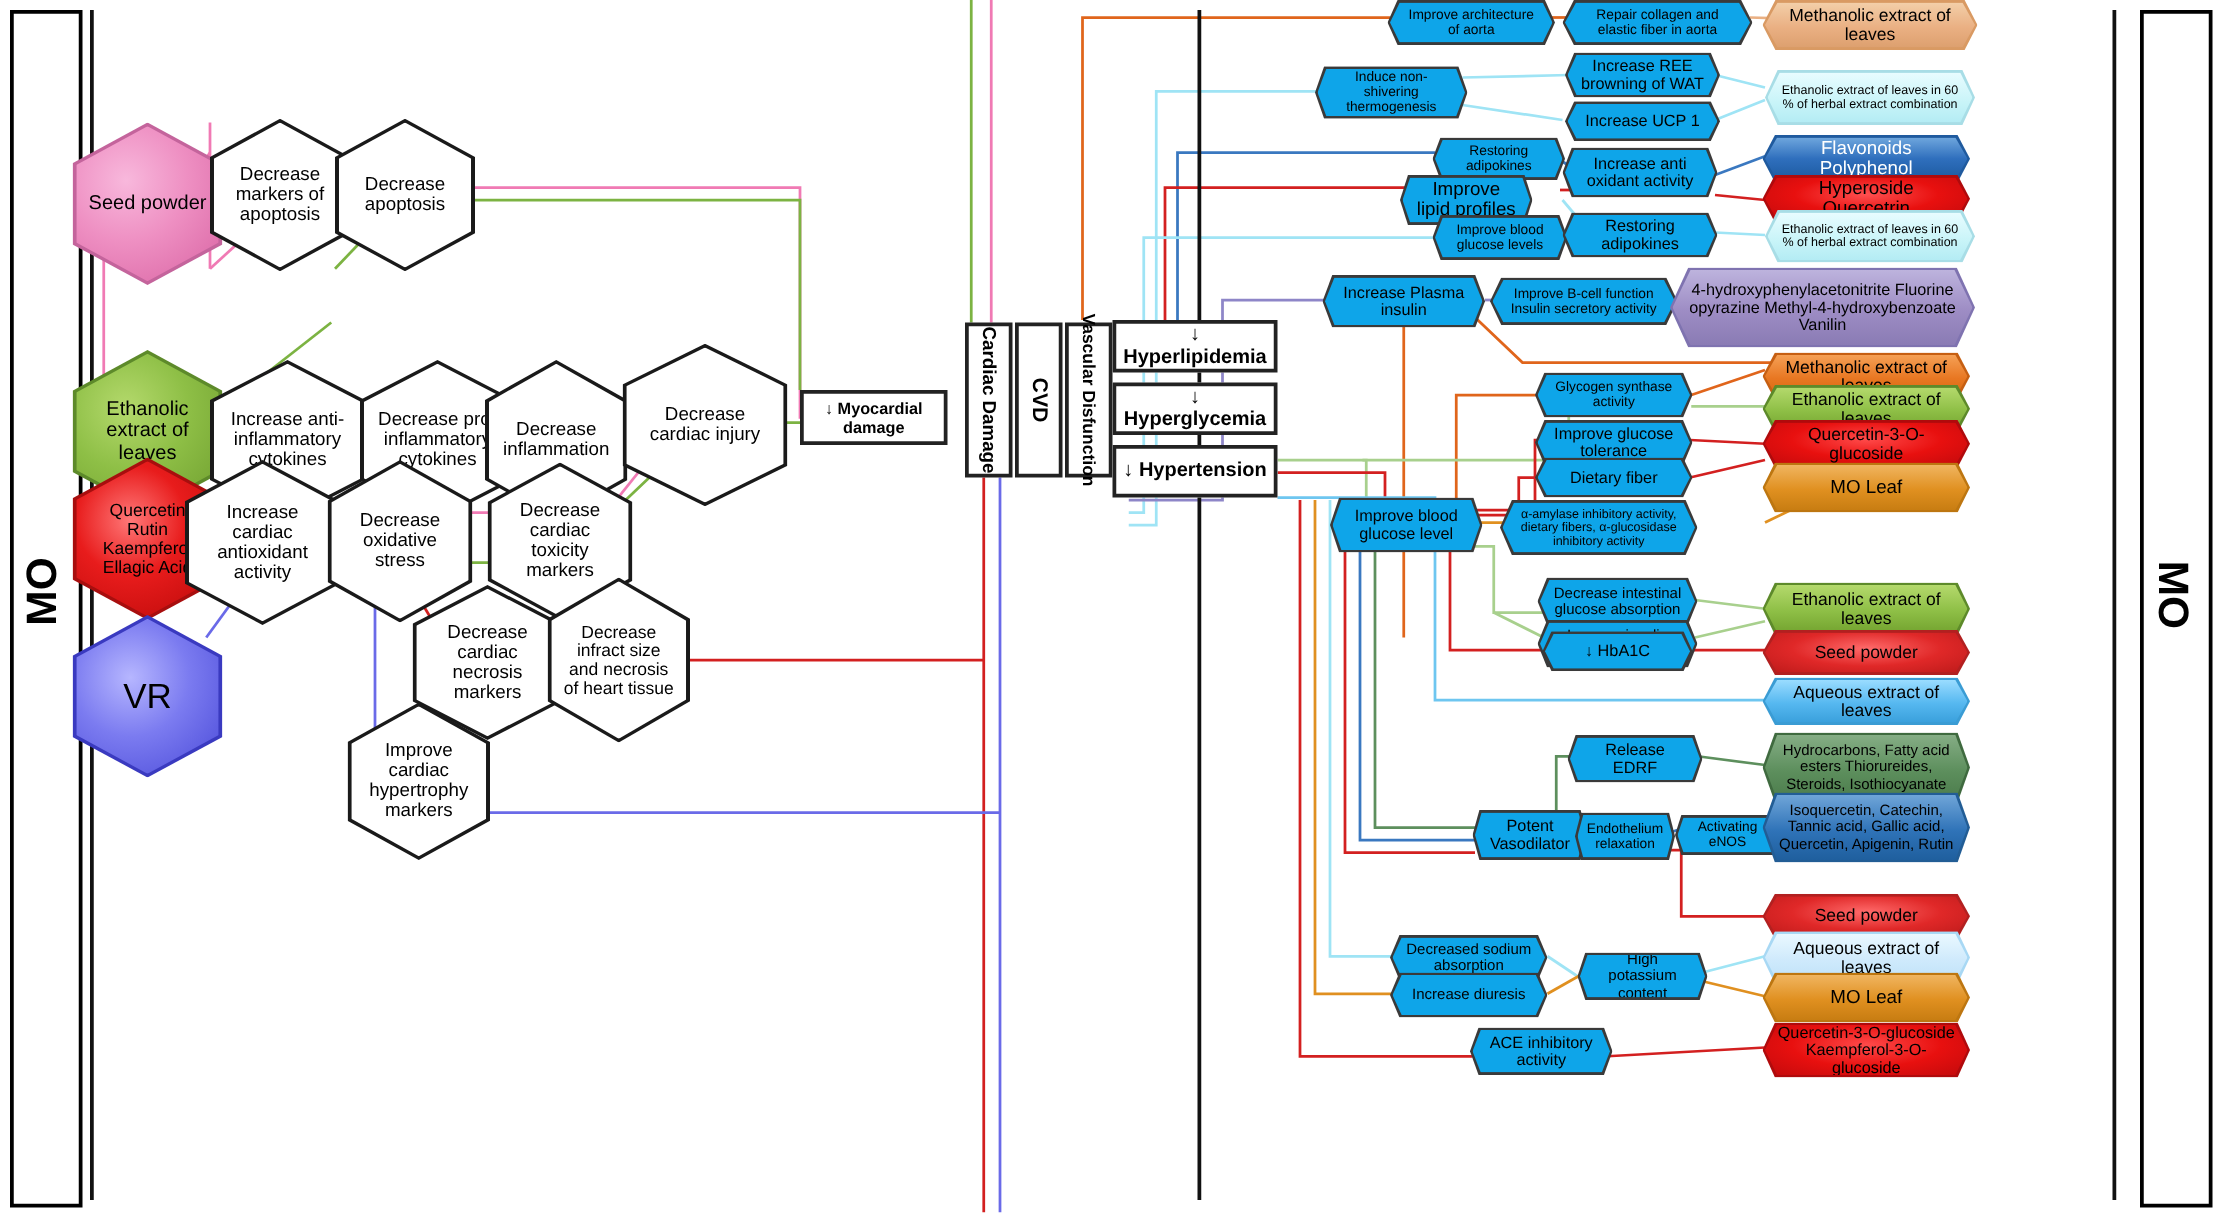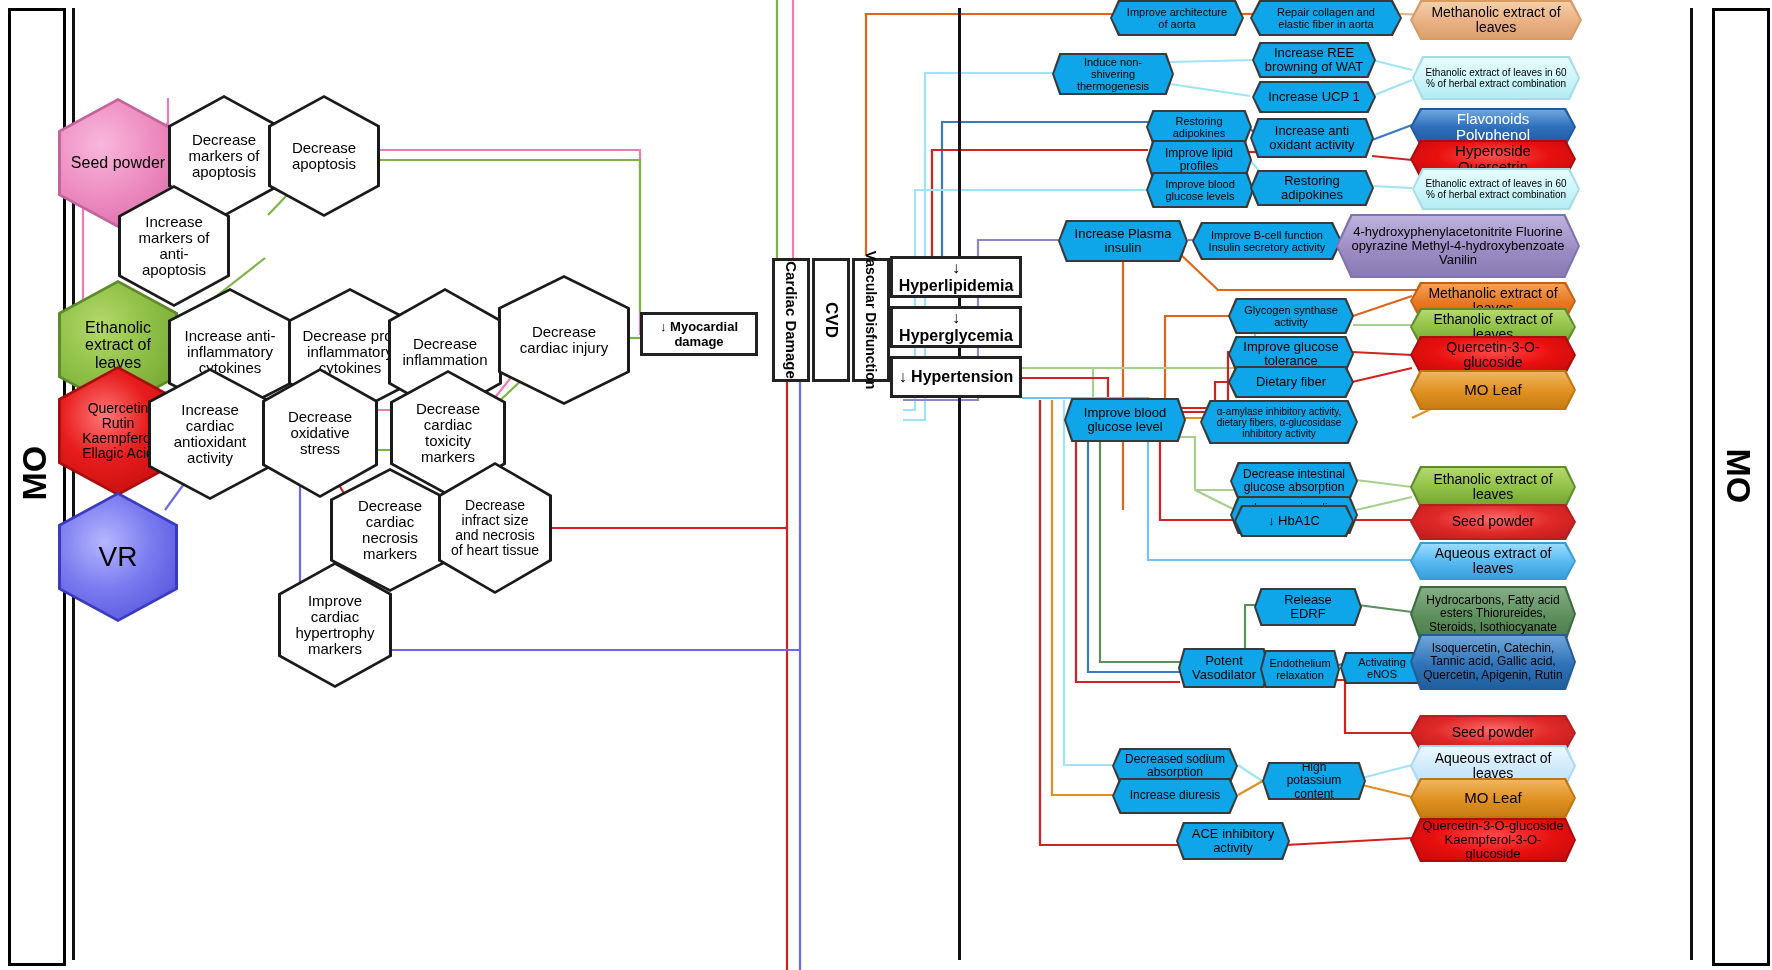--- a/index.html
+++ b/index.html
@@ -249,25 +249,20 @@
       <span>Decrease markers of apoptosis</span>
       </div>
   </div>
 
   <div class="hexv plain" style="left:268px;top:95px;width:112px;height:122px;">
     <div class="inner" style="font-size:15px;">
       <span>Decrease apoptosis</span>
       </div>
   </div>
 
-  <div class="hexv plain" style="left:118px;top:185px;width:112px;height:122px;">
-    <div class="inner" style="font-size:15px;">
-      <span>Increase markers of anti-apoptosis</span>
-      </div>
-  </div>
 
   <div class="hexv plain" style="left:168px;top:288px;width:124px;height:128px;">
     <div class="inner" style="font-size:15px;">
       <span>Increase anti-inflammatory cytokines</span>
       </div>
   </div>
 
   <div class="hexv plain" style="left:288px;top:288px;width:124px;height:128px;">
     <div class="inner" style="font-size:15px;">
       <span>Decrease pro-inflammatory cytokines</span>
@@ -371,21 +366,21 @@
     <div class="inner">
         <span>Increase UCP 1</span>
       </div>
   </div>
 
   <div class="hexh plain" style="left:1146px;top:110px;width:106px;height:34px;font-size:11px;">
     <div class="inner">
         <span>Restoring adipokines</span>
       </div>
   </div>
-  <div class="hexh plain" style="left:1146px;top:140px;width:106px;height:40px;font-size:12px;">
+  <div class="hexh plain" style="left:1120px;top:140px;width:106px;height:40px;font-size:15px;">
     <div class="inner">
         <span>Improve lipid profiles</span>
       </div>
   </div>
   <div class="hexh plain" style="left:1250px;top:118px;width:124px;height:40px;font-size:13px;">
     <div class="inner">
         <span>Increase anti oxidant activity</span>
       </div>
   </div>
 

